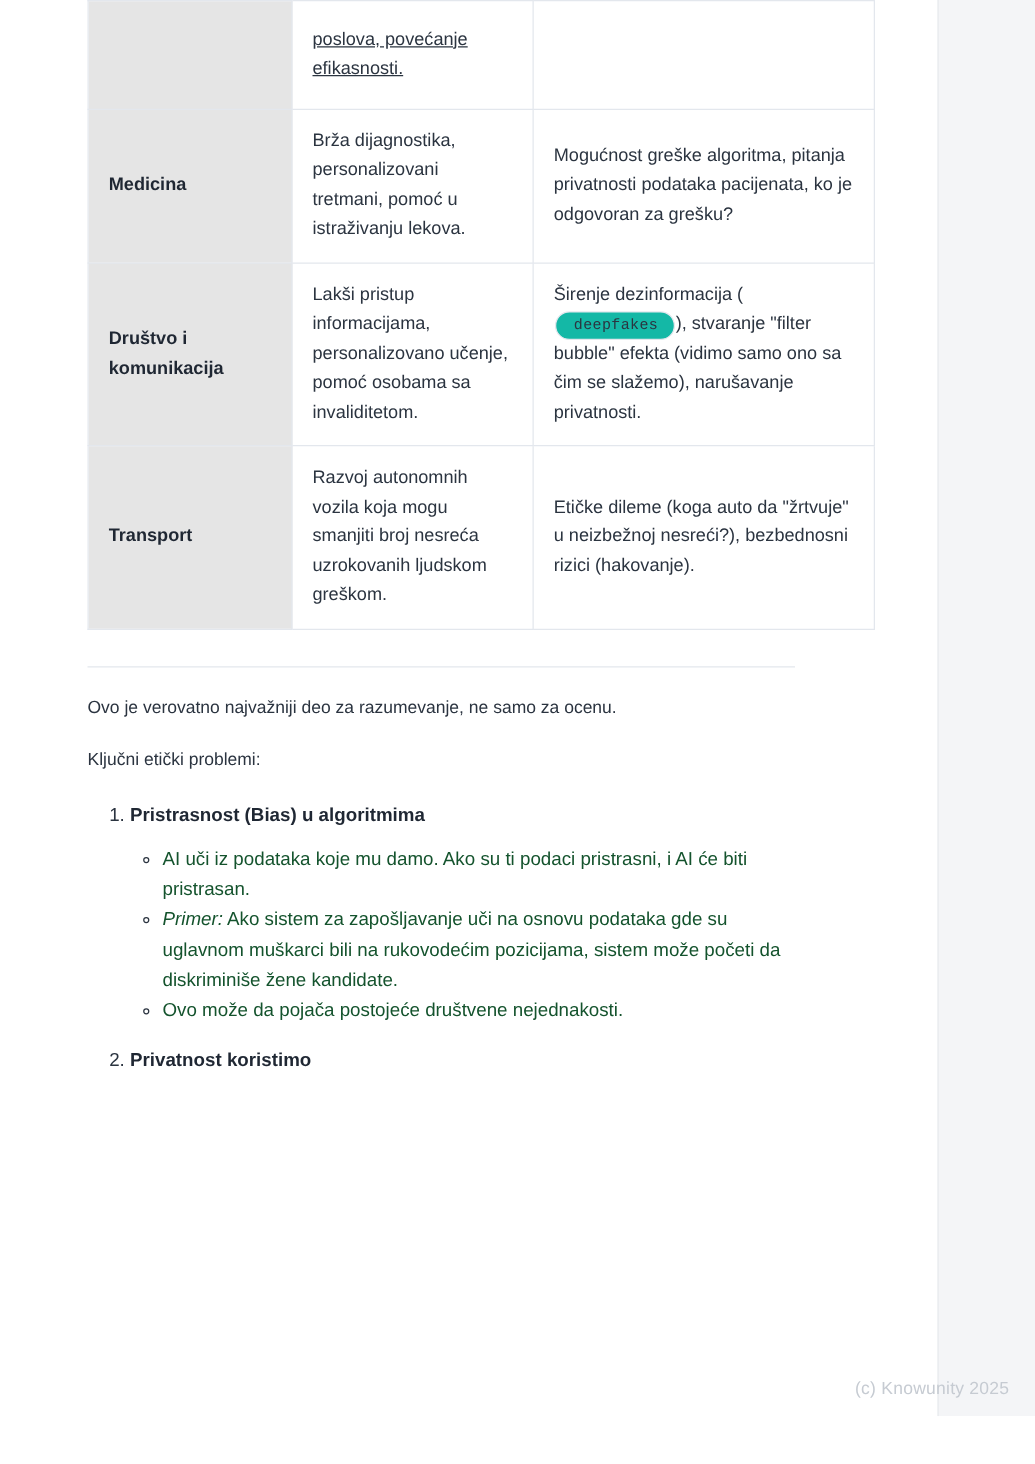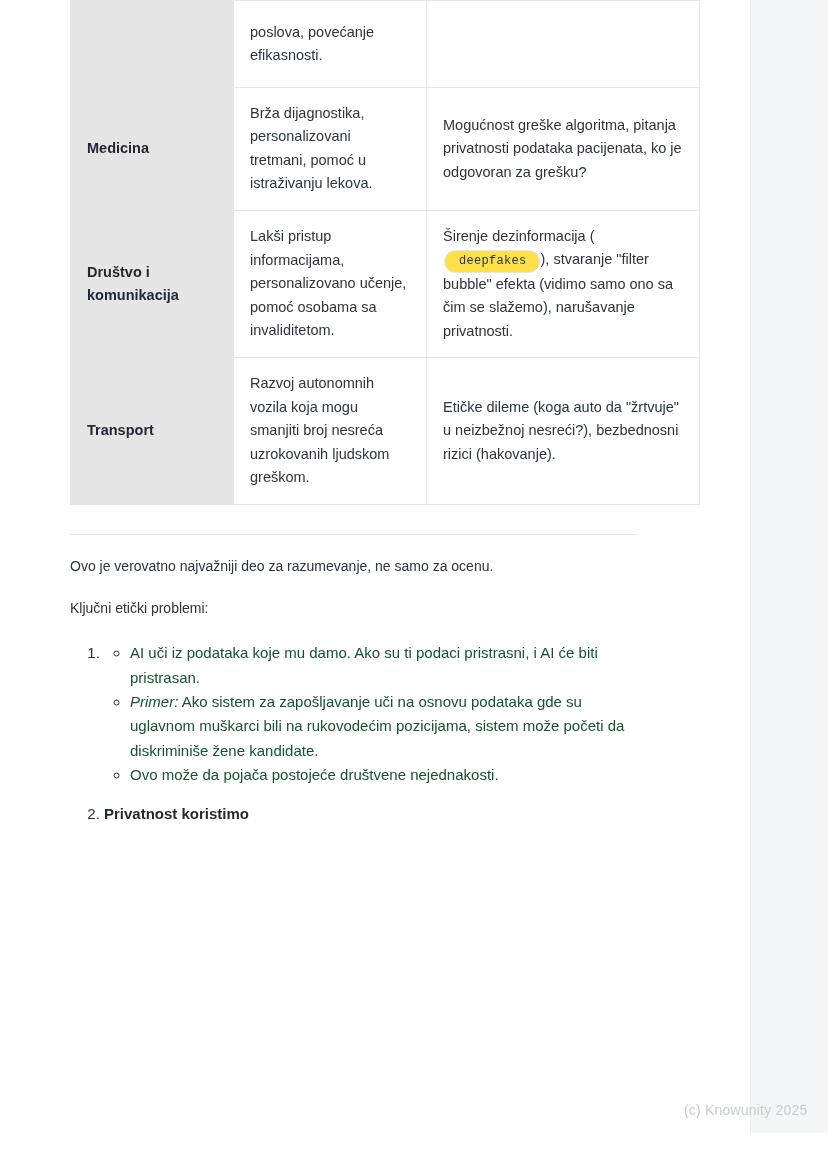--- a/index.html
+++ b/index.html
@@ -52,26 +52,27 @@
     width: 160px;
   }
   table.cmp td.cons {
     width: 240px;
   }
   .clip-row td {
     border-top: none;
     padding-top: 0;
     height: 58px;
     vertical-align: top;
+    text-decoration: underline;
   }
 
   code.inline {
     font-family: "Liberation Mono", monospace;
     font-size: 12px;
-    background: #fde047;
+    background: #14b8a6;
     border: 1px solid #e3e7ed;
     border-radius: 12px;
     padding: 3px 12px 3px 14px;
     color: #2b3440;
     letter-spacing: 0.3px;
     display: inline-block;
     line-height: 1.2;
     position: relative;
     margin: 0 1px;
   }
@@ -204,20 +205,21 @@
     <hr class="sep">
 
 
     <p class="body">Ovo je verovatno najvažniji deo za razumevanje, ne samo za ocenu.</p>
 
 
     <p class="body">Ključni etički problemi:</p>
 
     <ol class="numbered">
       <li>
+        <span>Pristrasnost (Bias) u algoritmima</span>
         <ul class="bullets">
           <li><span>AI uči iz podataka koje mu damo. Ako su ti podaci pristrasni, i AI će biti pristrasan.</span></li>
           <li><em class="it">Primer:</em><span> Ako sistem za zapošljavanje uči na osnovu podataka gde su uglavnom muškarci bili na rukovodećim pozicijama, sistem može početi da diskriminiše žene kandidate.</span></li>
           <li><span>Ovo može da pojača postojeće društvene nejednakosti.</span></li>
         </ul>
       </li>
       <li>
         <span>Privatnost koristimo</span>
       </li>
     </ol>

